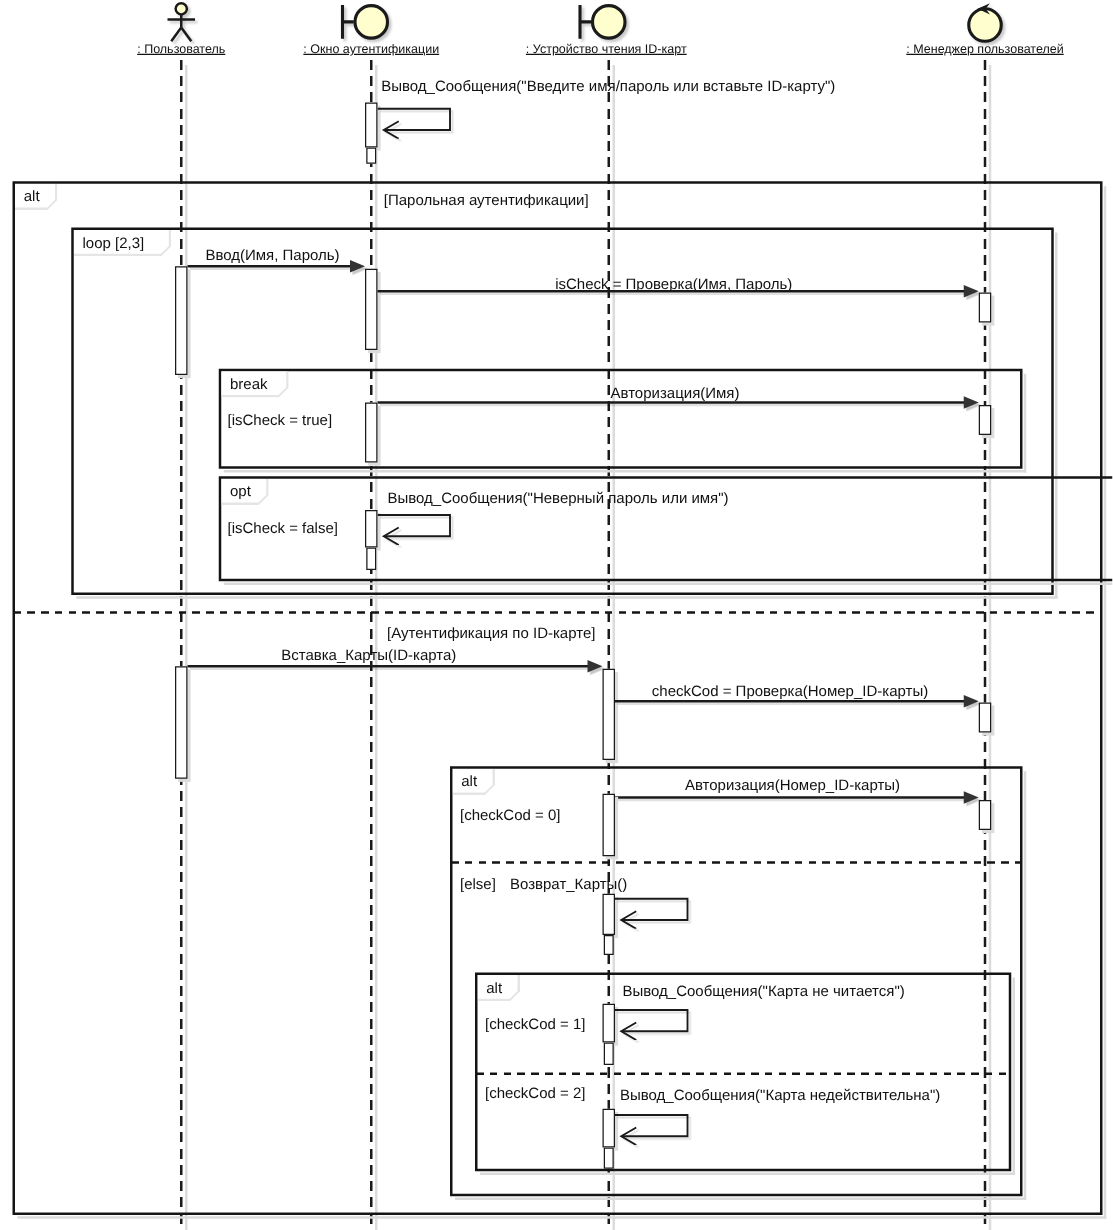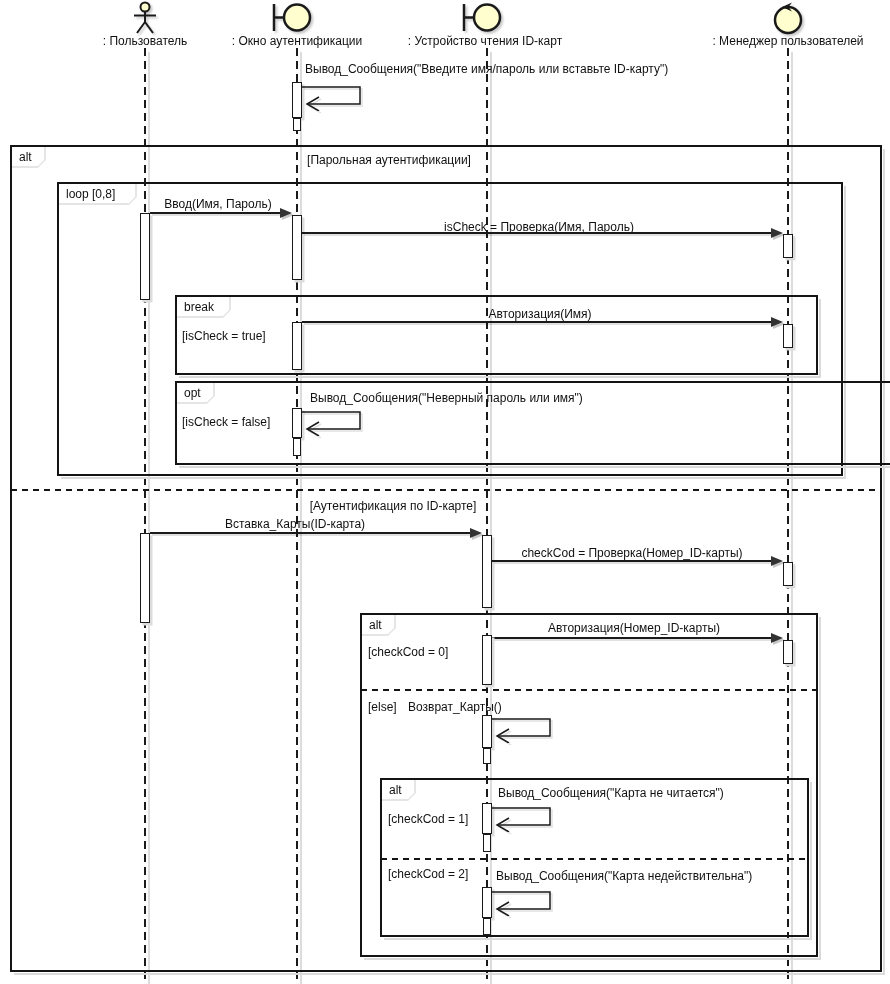--- a/index.html
+++ b/index.html
@@ -2,21 +2,21 @@
 <html><head>
 <meta charset="utf-8">
 <style>
   html,body{margin:0;padding:0;background:#fff;}
   .canvas{position:relative;width:890px;height:984px;background:#fff;overflow:hidden;
           font-family:"Liberation Sans",sans-serif;color:#111;}
   
   .lifeline{position:absolute;width:2px;background:repeating-linear-gradient(to bottom,#1a1a1a 0 8px,transparent 8px 13px);}
   .lifeline-shadow{position:absolute;width:1.5px;background:#dcdcdc;}
   
-  .head-label{position:absolute;white-space:nowrap;font-size:12px;transform:translateX(-50%);}
+  .head-label{position:absolute;white-space:nowrap;font-size:10px;transform:translateX(-50%);text-decoration:underline;}
   .icon{position:absolute;filter:drop-shadow(2px 2px 1px #c9c9c9);}
   
   .fragment{position:absolute;border:2px solid #141414;box-sizing:border-box;}
   .fragment::before{content:"";position:absolute;top:2px;bottom:-5px;right:-5px;width:2px;background:#dadada;}
   .fragment::after{content:"";position:absolute;left:2px;right:-5px;bottom:-5px;height:2px;background:#dadada;}
   .frag-tab{position:absolute;left:0;top:0;height:21px;background:#e5e5e5;
             clip-path:polygon(0 0,100% 0,100% calc(100% - 8px),calc(100% - 8px) 100%,0 100%);}
   .frag-tab-inner{position:absolute;left:0;top:0;right:1.6px;bottom:1.6px;background:#fff;
             clip-path:polygon(0 0,100% 0,100% calc(100% - 7px),calc(100% - 7px) 100%,0 100%);
             display:flex;align-items:center;padding-left:7px;font-size:12px;white-space:nowrap;}
@@ -76,21 +76,21 @@
 
   <div class="fragment" style="left:10px;top:145px;width:872px;height:827px">
     <div class="frag-tab" style="width:34px">
       <span class="frag-tab-inner">alt</span>
     </div>
   </div>
   <div class="divider" style="left:11px;top:489px;width:869px"></div>
 
   <div class="fragment" style="left:57px;top:182px;width:786px;height:294px">
     <div class="frag-tab" style="width:78px">
-      <span class="frag-tab-inner">loop [0,8]</span>
+      <span class="frag-tab-inner">loop [2,3]</span>
     </div>
   </div>
 
   <div class="fragment" style="left:175px;top:295px;width:643px;height:80px">
     <div class="frag-tab" style="width:54px">
       <span class="frag-tab-inner">break</span>
     </div>
   </div>
 
   <div class="fragment" style="left:175px;top:381px;width:735px;height:84px">

